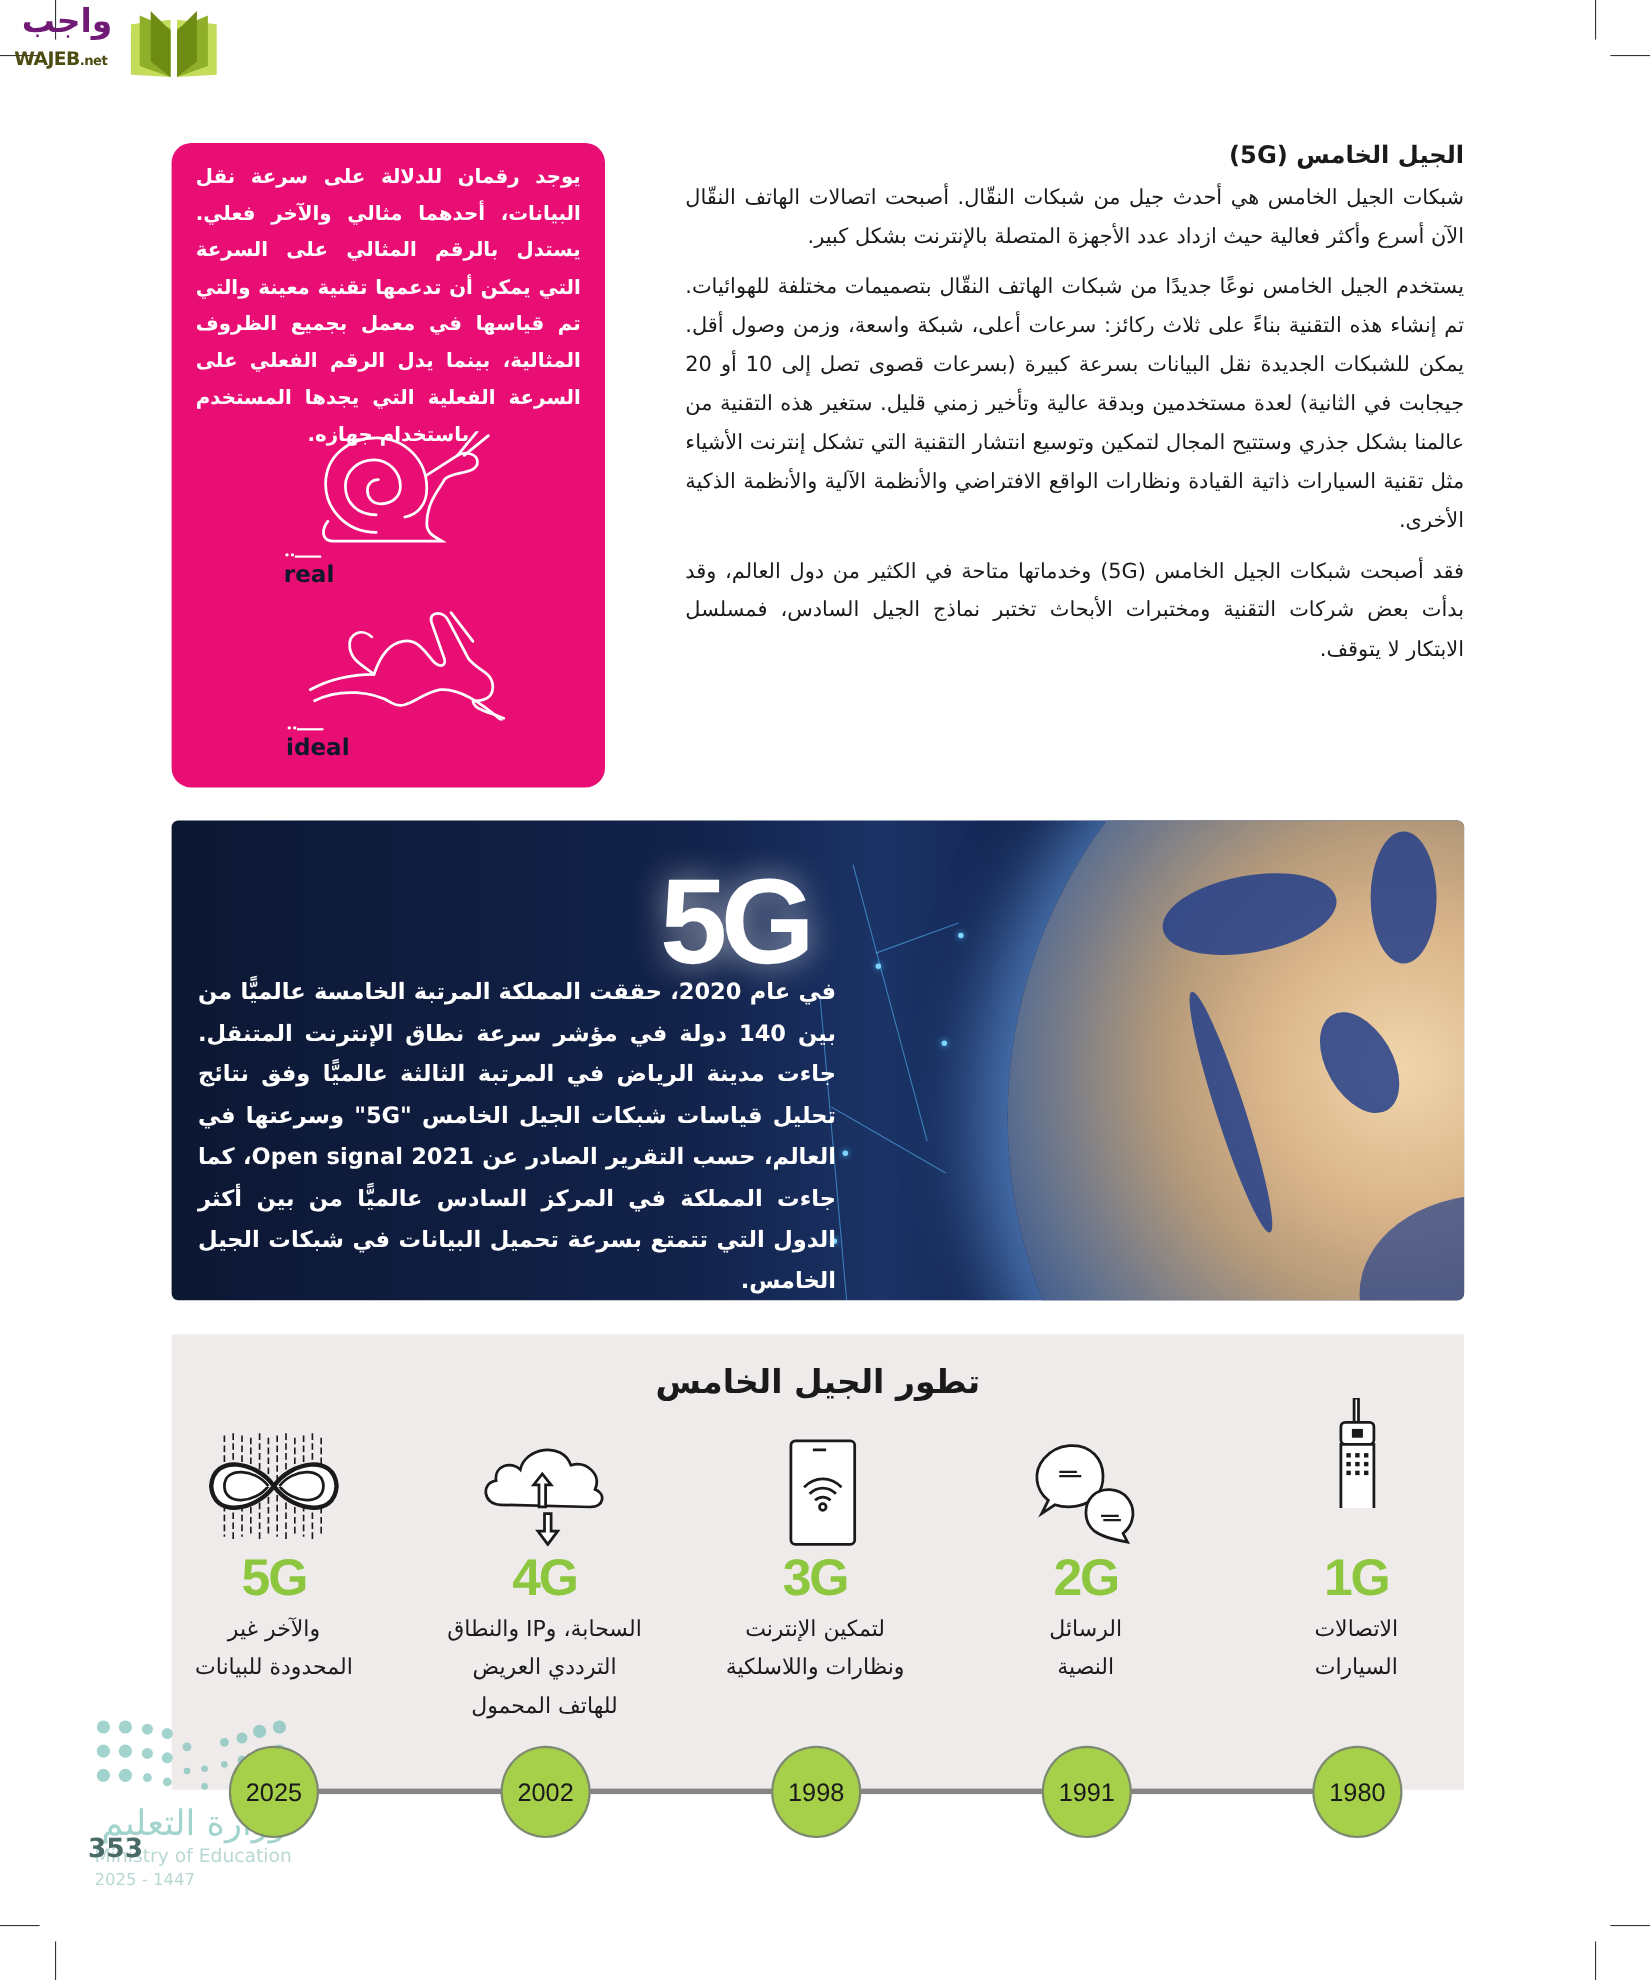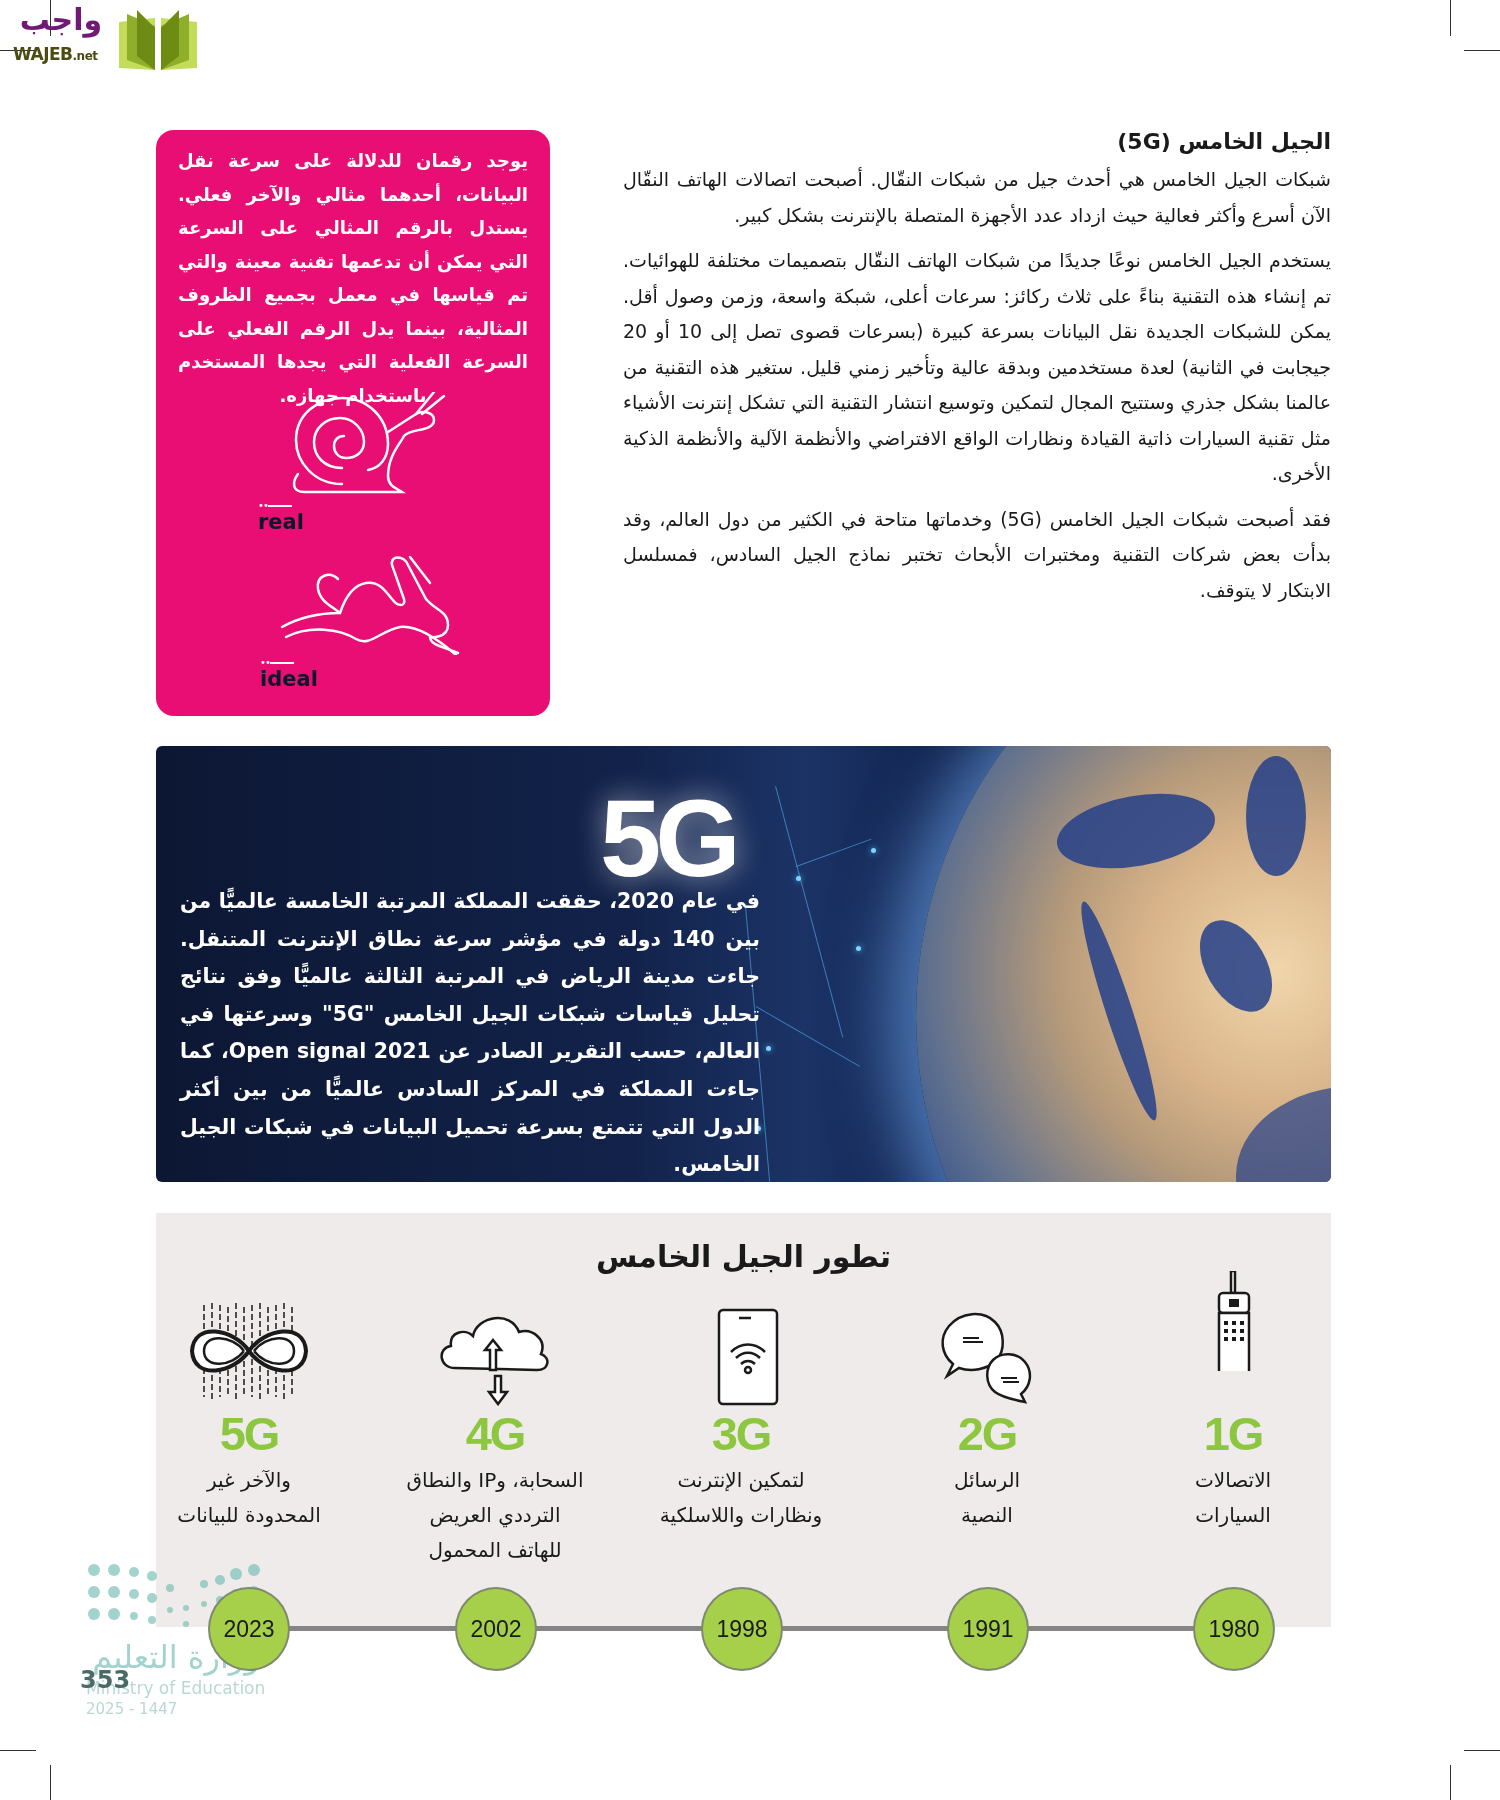--- a/index.html
+++ b/index.html
@@ -253,15 +253,15 @@
   <div class="min-ar">وزارة التعليم</div>
   <div class="min-en">Ministry of Education</div>
   <div class="min-yr">2025 - 1447</div>
 </div>
 
 <div class="abs tl-line"></div>
 <div class="yr" style="left:1193px;top:1587px;">1980</div>
 <div class="yr" style="left:947px;top:1587px;">1991</div>
 <div class="yr" style="left:701px;top:1587px;">1998</div>
 <div class="yr" style="left:455px;top:1587px;">2002</div>
-<div class="yr" style="left:208px;top:1587px;">2023</div>
+<div class="yr" style="left:208px;top:1587px;">2025</div>
 
 <div class="abs pagenum">353</div>
 
 </body></html>

